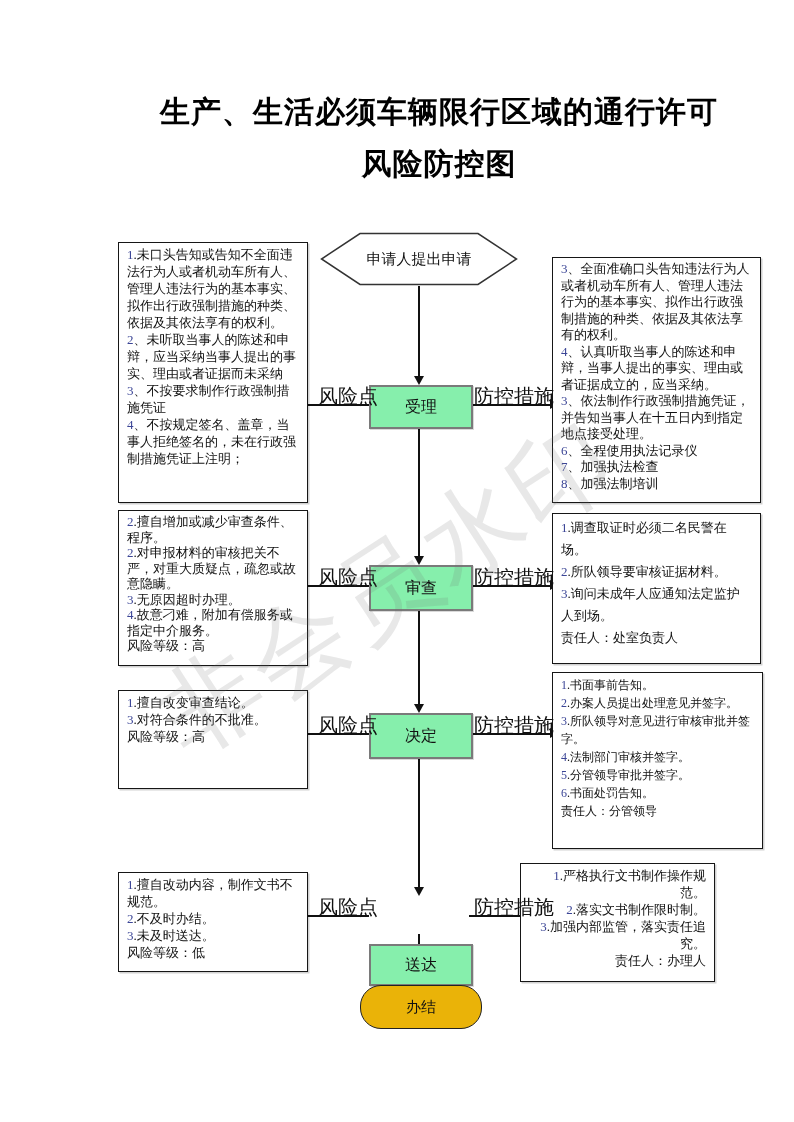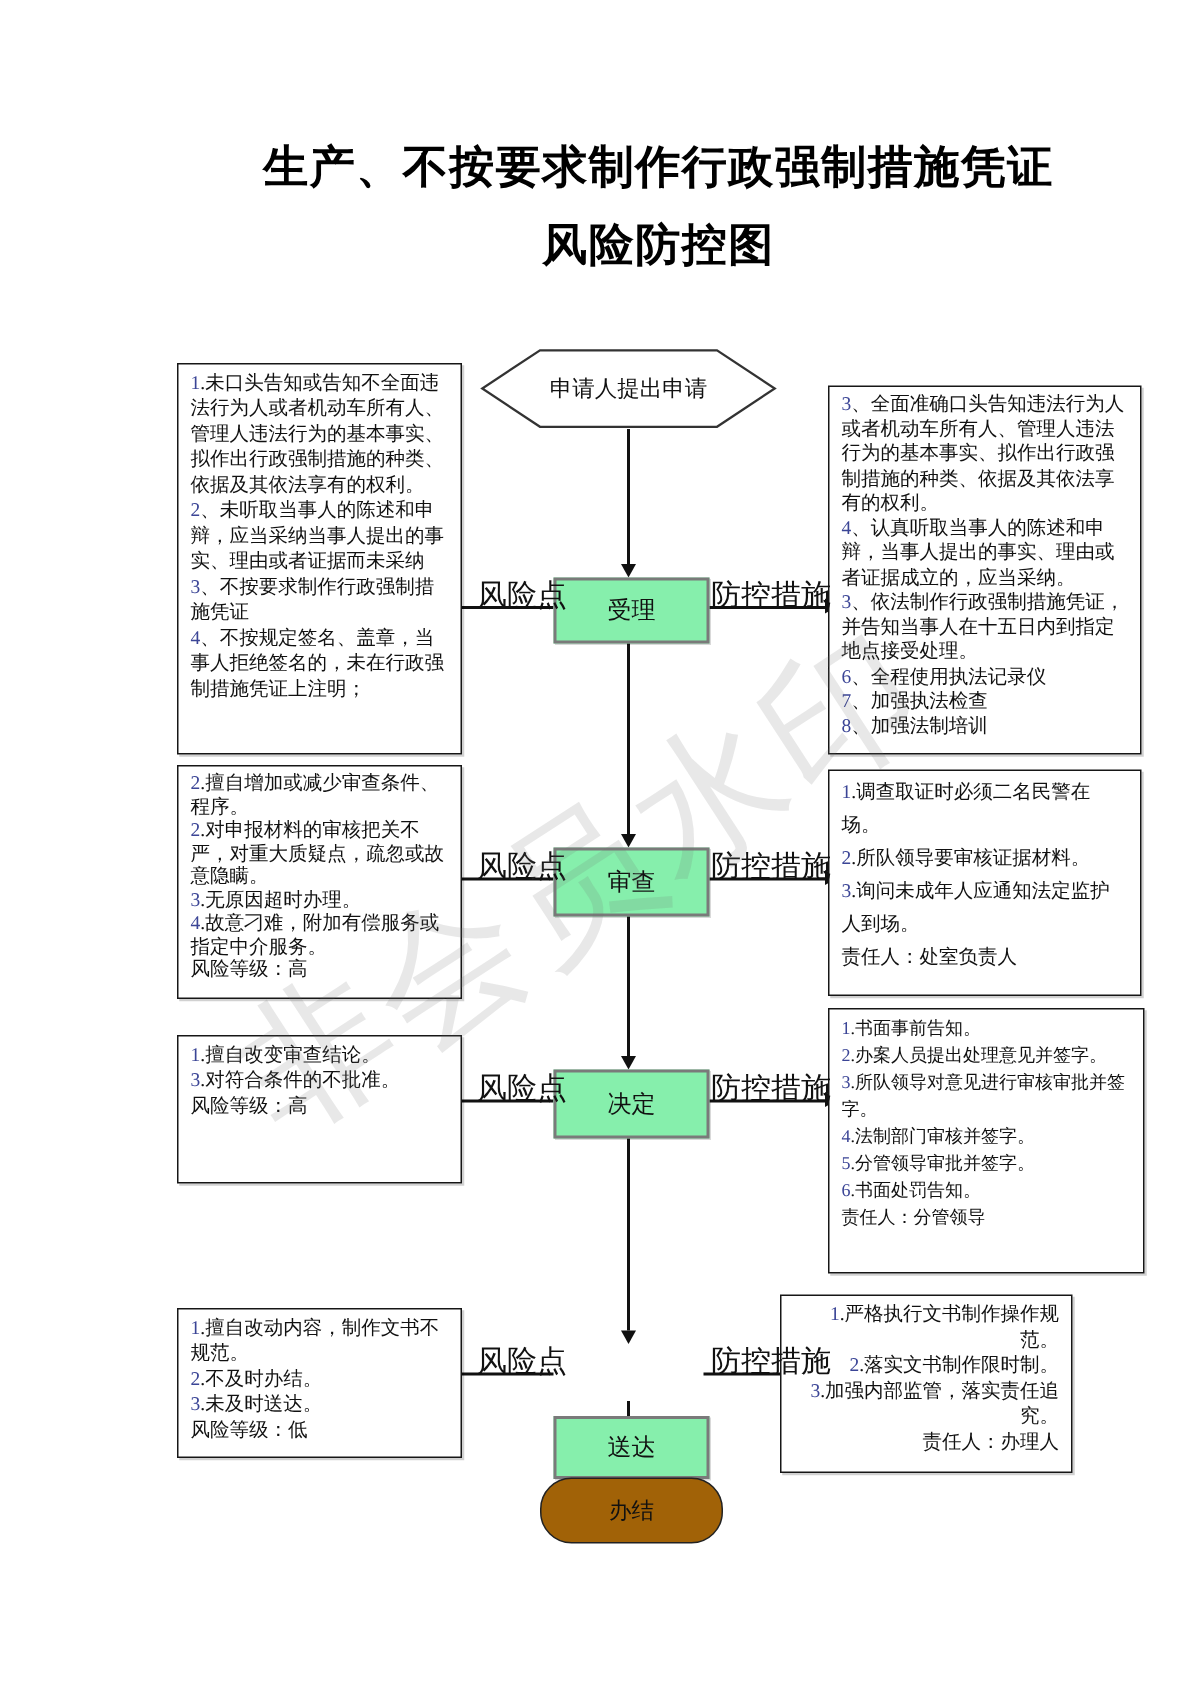--- a/index.html
+++ b/index.html
@@ -15,21 +15,21 @@
   
   .hex{position:absolute;left:320px;top:232px;width:198px;height:54px;}
   .hex svg{position:absolute;left:0;top:0;}
   .hex .hex-label{position:absolute;left:0;top:0;width:100%;height:100%;display:flex;
                   align-items:center;justify-content:center;font-size:15px;}
   
   .pbox{position:absolute;background:#86efac;border:2px solid #7a7a7a;z-index:2;
         display:flex;align-items:center;justify-content:center;font-size:16px;
         box-shadow:1px 1px 0 rgba(0,0,0,0.15);}
   
-  .tbox{position:absolute;background:#a16207;border:1.5px solid #222;border-radius:21px;z-index:2;
+  .tbox{position:absolute;background:#eab308;border:1.5px solid #222;border-radius:21px;z-index:2;
         display:flex;align-items:center;justify-content:center;font-size:15px;}
   
   .sidebox{position:absolute;background:#fff;border:1px solid #161616;padding:3px 8px;
            font-size:13px;z-index:2;box-shadow:1.5px 1.5px 0 rgba(0,0,0,0.18);overflow:hidden;}
   .sidebox .li{margin:0;}
   .lh155 .li{line-height:15.5px;}
   .lh165 .li{line-height:16.5px;}
   .lh17 .li{line-height:17px;}
   .lh18 .li{line-height:18px;}
   .lh22 .li{line-height:22px;}
@@ -52,21 +52,21 @@
               border-left:9px solid #111;}
 </style>
 </head>
 <body>
 
 <div class="page">
 
   <div class="watermark">非会员水印</div>
 
   <div class="title">
-    <div>生产、不按要求制作行政强制措施凭证</div>
+    <div>生产、生活必须车辆限行区域的通行许可</div>
     <div>风险防控图</div>
   </div>
 
   <div class="hex">
     <svg width="198" height="54">
       <polygon points="40,1.5 158,1.5 196.5,27 158,52.5 40,52.5 1.5,27" fill="#ffffff" stroke="#333333" stroke-width="1.5"></polygon>
     </svg>
     <span class="hex-label">申请人提出申请</span>
   </div>
 

